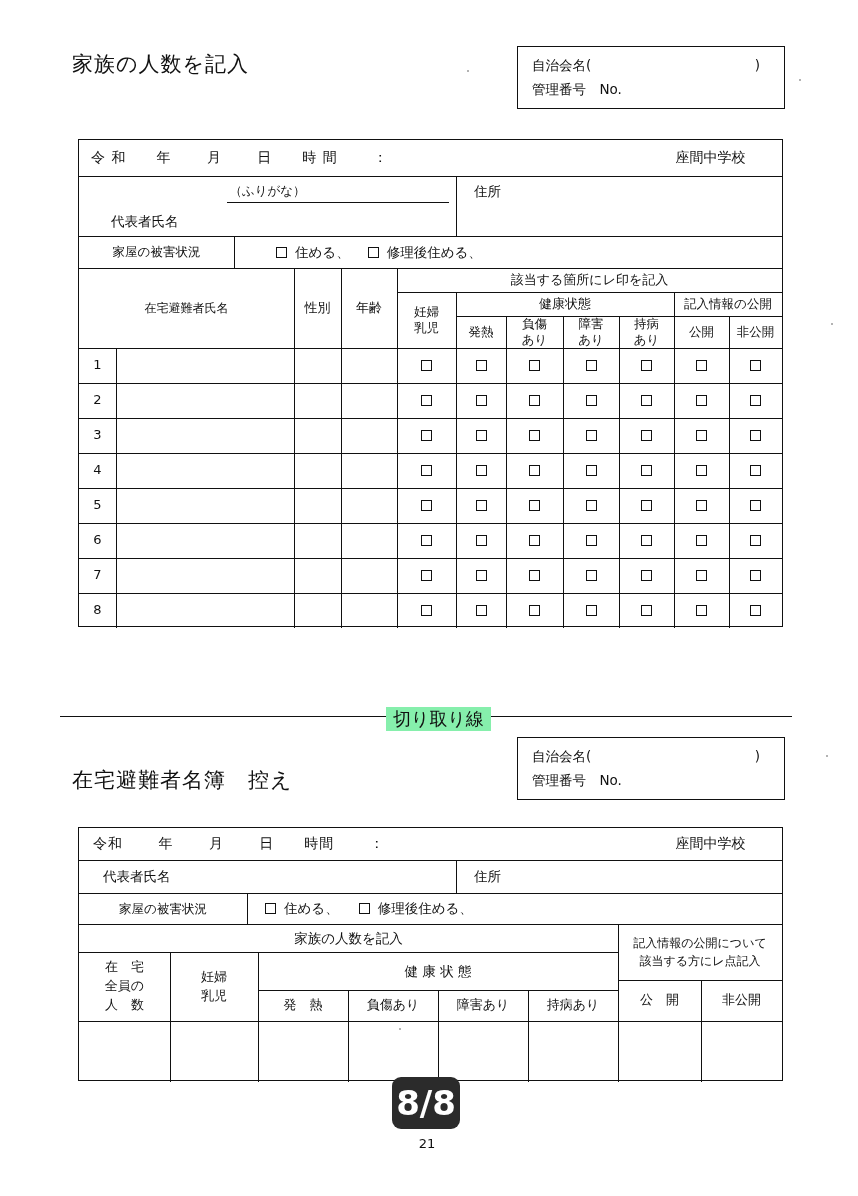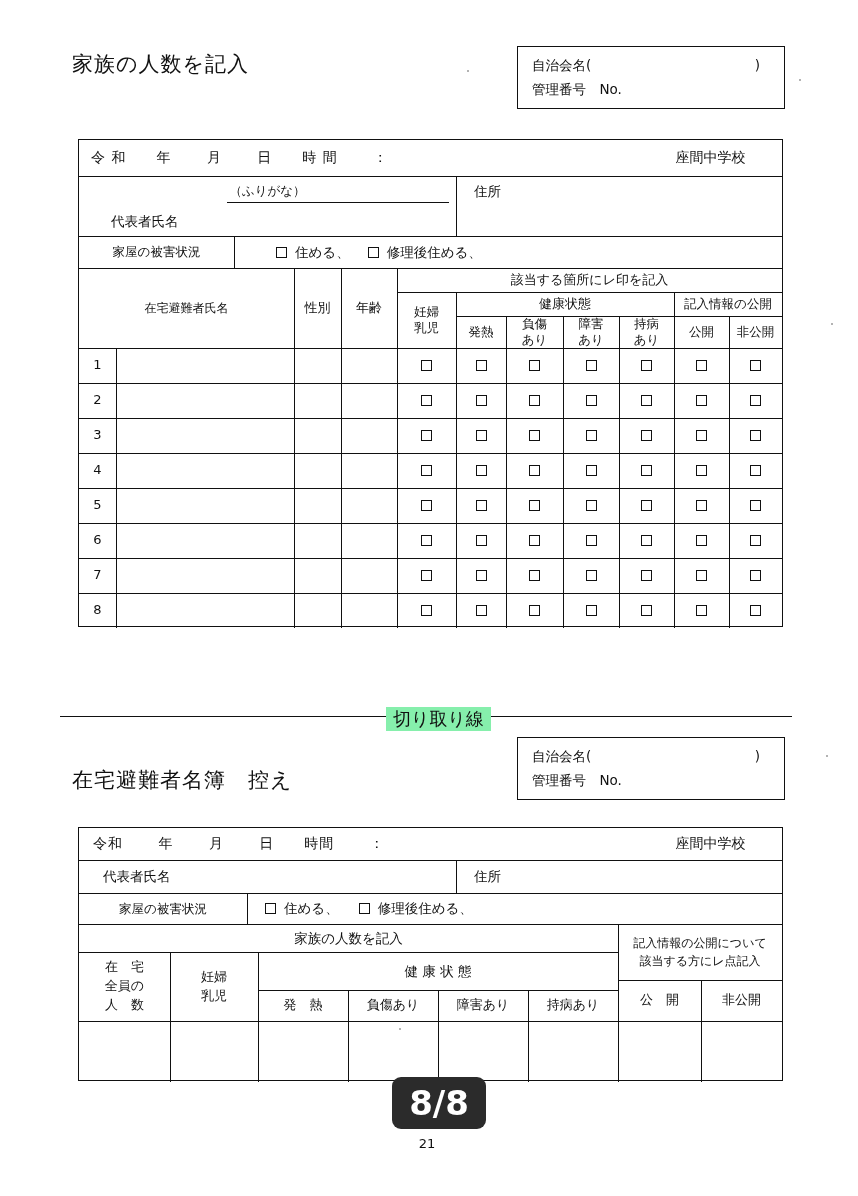--- a/index.html
+++ b/index.html
@@ -615,21 +615,21 @@
     <div class="cell" style="left:0px;   top:193px; width:91px; height:61px;"></div>
     <div class="cell" style="left:91px;  top:193px; width:88px; height:61px;"></div>
     <div class="cell" style="left:179px; top:193px; width:90px; height:61px;"></div>
     <div class="cell" style="left:269px; top:193px; width:90px; height:61px;"></div>
     <div class="cell" style="left:359px; top:193px; width:90px; height:61px;"></div>
     <div class="cell" style="left:449px; top:193px; width:90px; height:61px;"></div>
     <div class="cell" style="left:539px; top:193px; width:83px; height:61px;"></div>
     <div class="cell" style="left:622px; top:193px; width:81px; height:61px;"></div>
   </div>
 
-  <div class="page-badge" style="left:392px; top:1077px; width:94px; height:52px;">8/8</div>
+  <div class="page-badge" style="left:392px; top:1077px; width:68px; height:52px;">8/8</div>
   <div class="page-number" style="left:407px; top:1136px;">21</div>
 
   <div class="speck" style="left:467px; top:70px;"></div>
   <div class="speck" style="left:799px; top:79px;"></div>
   <div class="speck" style="left:831px; top:323px;"></div>
   <div class="speck" style="left:826px; top:755px;"></div>
   <div class="speck" style="left:399px; top:1028px;"></div>
 </div>
 
 </body></html>

